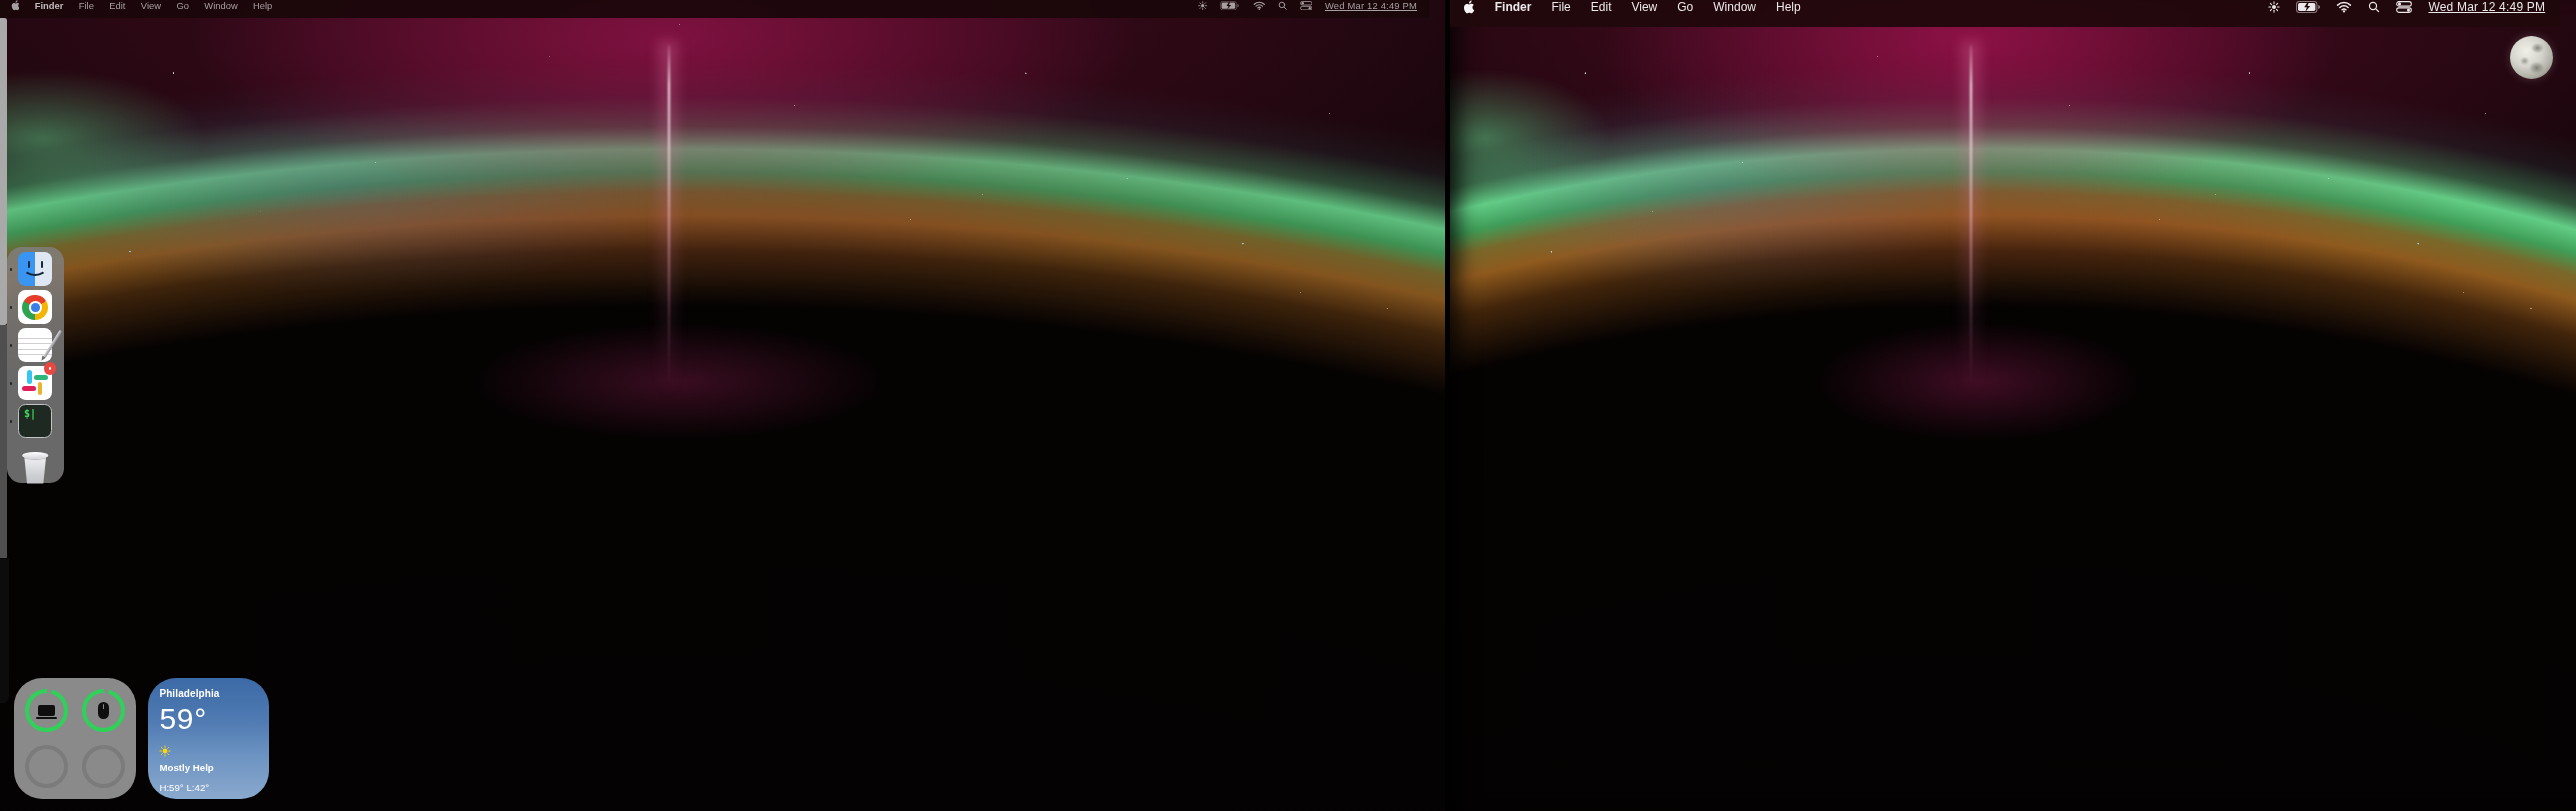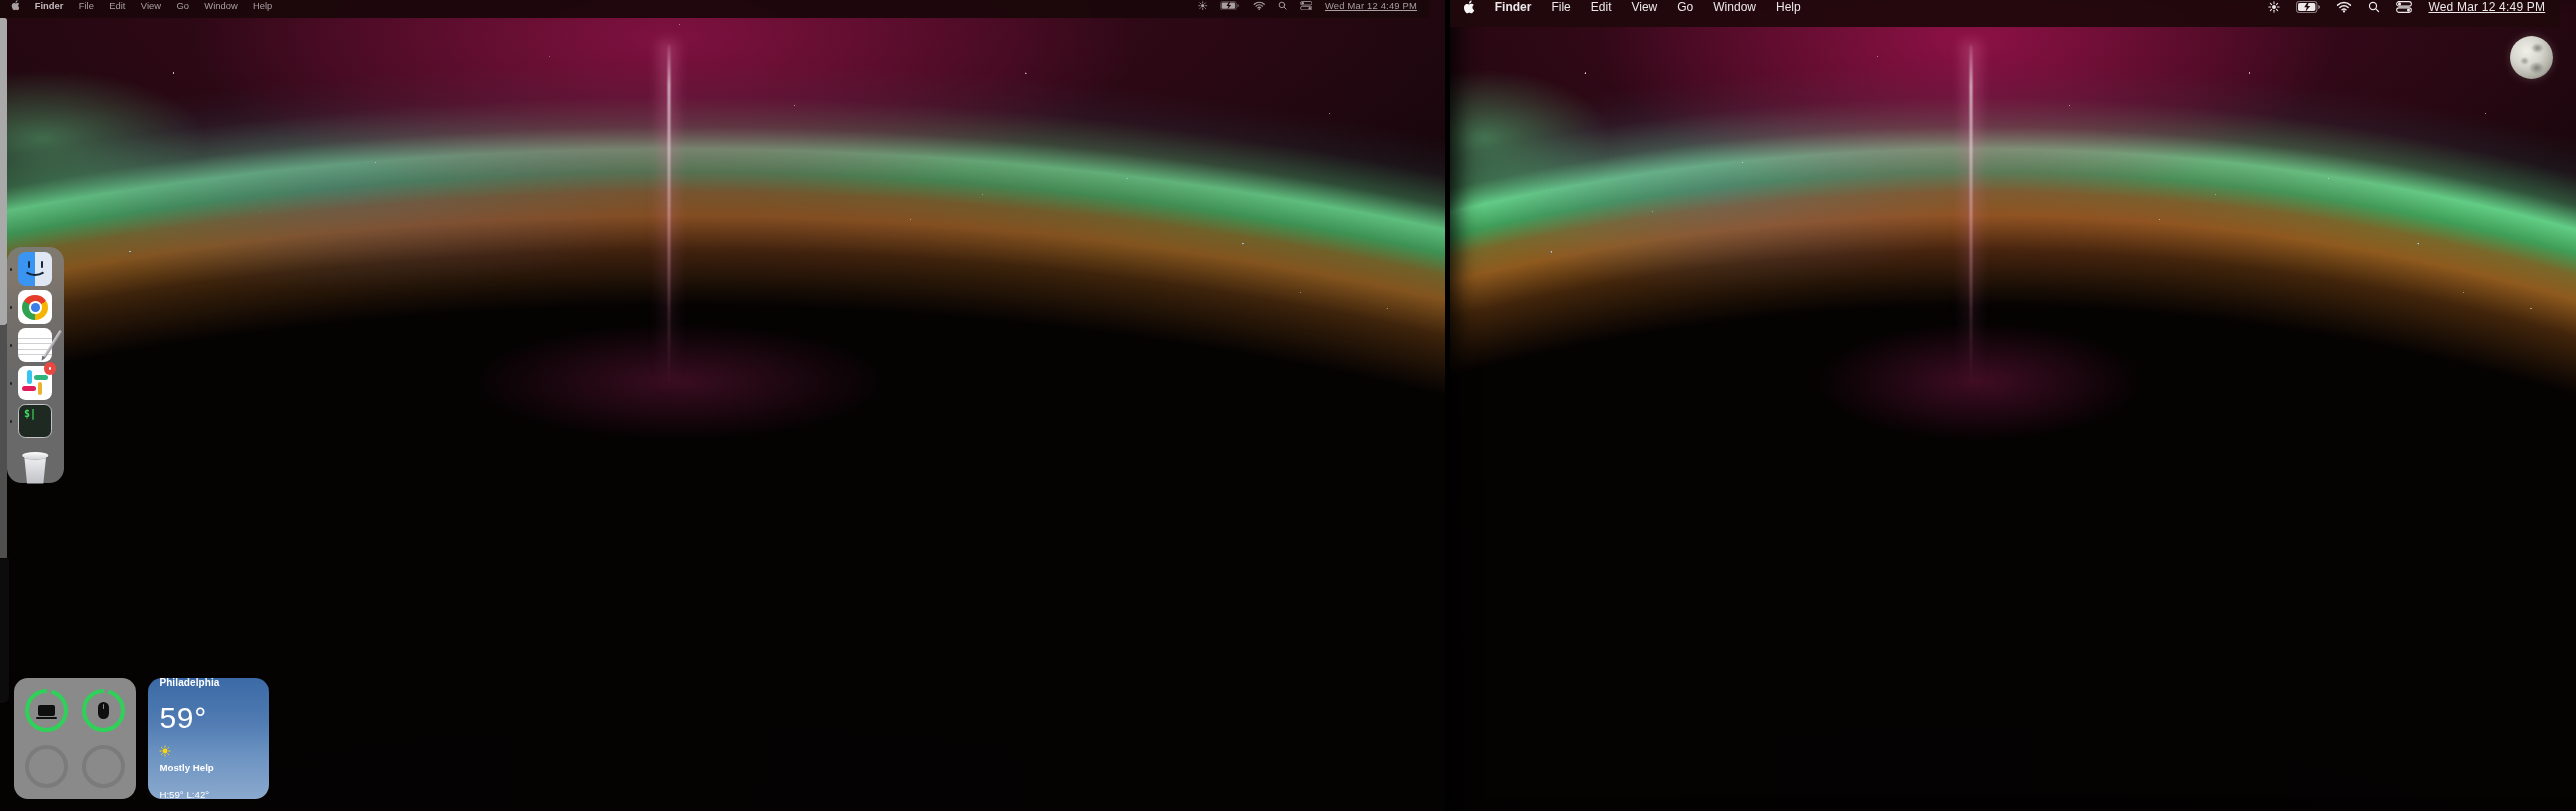--- a/index.html
+++ b/index.html
@@ -135,44 +135,44 @@
   .ic-trash { background:transparent; display:grid; place-items:center; }
   .trash-body { position:relative; width:24px; height:29.5px;
       background:linear-gradient(180deg,#f5f5f7,#cfd0d4 70%, #c2c3c8);
       clip-path:polygon(4% 4%, 96% 4%, 84% 100%, 16% 100%); border-radius:2.7px; }
   .trash-rim { position:absolute; top:0.7px; left:50%; transform:translateX(-50%);
       width:25.5px; height:6.7px; border-radius:50%;
       background:linear-gradient(180deg,#ffffff,#d4d5d9); box-shadow:0 0.7px 0.7px rgba(0,0,0,.25); }
   .dock-sep { width:38px; height:1.3px; background:rgba(55,55,55,.55); margin:2.7px 0; }
 
   
-  .widget { position:absolute; border-radius:14px; z-index:8;justify-content:center; }
+  .widget { position:absolute; border-radius:28px; z-index:8; }
   .w-batteries { left:14px; top:678px; width:122px; height:121px; background:#8a8a8a;
       display:grid; grid-template-columns:1fr 1fr; gap:8.7px 10px; padding:9.4px; }
   .ring { position:relative; width:43px; height:43px; border-radius:50%;
           border:4.7px solid #2fd158; justify-self:center; align-self:center;
           display:grid; place-items:center; }
   .ring.empty { border-color:#7b7b7b; }
   .ring.notch::before { content:''; position:absolute; top:-6px; left:50%; margin-left:0.7px;
           width:5.4px; height:6px; background:#8a8a8a; transform:rotate(14deg); }
   .gl-laptop { position:relative; width:17.4px; height:10.7px; background:#0f0f0f; border-radius:2px; }
   .gl-laptop::after { content:''; position:absolute; left:-2px; bottom:-2.7px;
           width:21.5px; height:2px; background:#0f0f0f; border-radius:1px; }
   .gl-mouse { position:relative; width:11.4px; height:17.4px; background:#0f0f0f; border-radius:5.4px; }
   .gl-mouse::before { content:''; position:absolute; top:2px; left:50%; margin-left:-0.7px;
           width:1.3px; height:4.7px; background:#8d8d8d; border-radius:0.7px; }
 
   .w-weather { left:148px; top:678px; width:121px; height:121px; color:#fff;
       background:linear-gradient(180deg,#3c6aa6 0%, #4f7ab2 35%, #6d94c2 65%, #8aa9cd 100%);
       padding:10px 11.4px; display:flex; flex-direction:column; }
   .w-city { font-size:10px; font-weight:700; letter-spacing:0.1px; }
-  .w-temp { font-size:30px; font-weight:400; letter-spacing:0.7px; margin-top:13px; }
+  .w-temp { font-size:30px; font-weight:400; letter-spacing:0.7px; margin-top:3px; }
   .w-sun  { margin-top:9.4px; height:12px; }
   .w-cond { font-size:9.7px; font-weight:700; margin-top:4.7px; }
-  .w-hl   { font-size:9.7px; font-weight:500; margin-top:16px; }
+  .w-hl   { font-size:9.7px; font-weight:500; margin-top:9px; }
 
   
   .moon { position:absolute; top:36px; right:23.5px; width:43px; height:43px; border-radius:50%; z-index:3;
      background:
        radial-gradient(9.4px 7.4px at 64% 28%, rgba(120,120,112,.85), transparent 70%),
        radial-gradient(6.7px 6px at 34% 58%, rgba(125,124,116,.7), transparent 70%),
        radial-gradient(10.7px 8.7px at 62% 74%, rgba(110,110,102,.8), transparent 72%),
        radial-gradient(circle at 38% 35%, #f0efe8 0%, #d6d5cd 40%, #b4b3aa 65%, #8f8e85 85%, #76756d 100%);
      box-shadow:0 0 9.4px rgba(255,255,245,.18); }
 </style>

